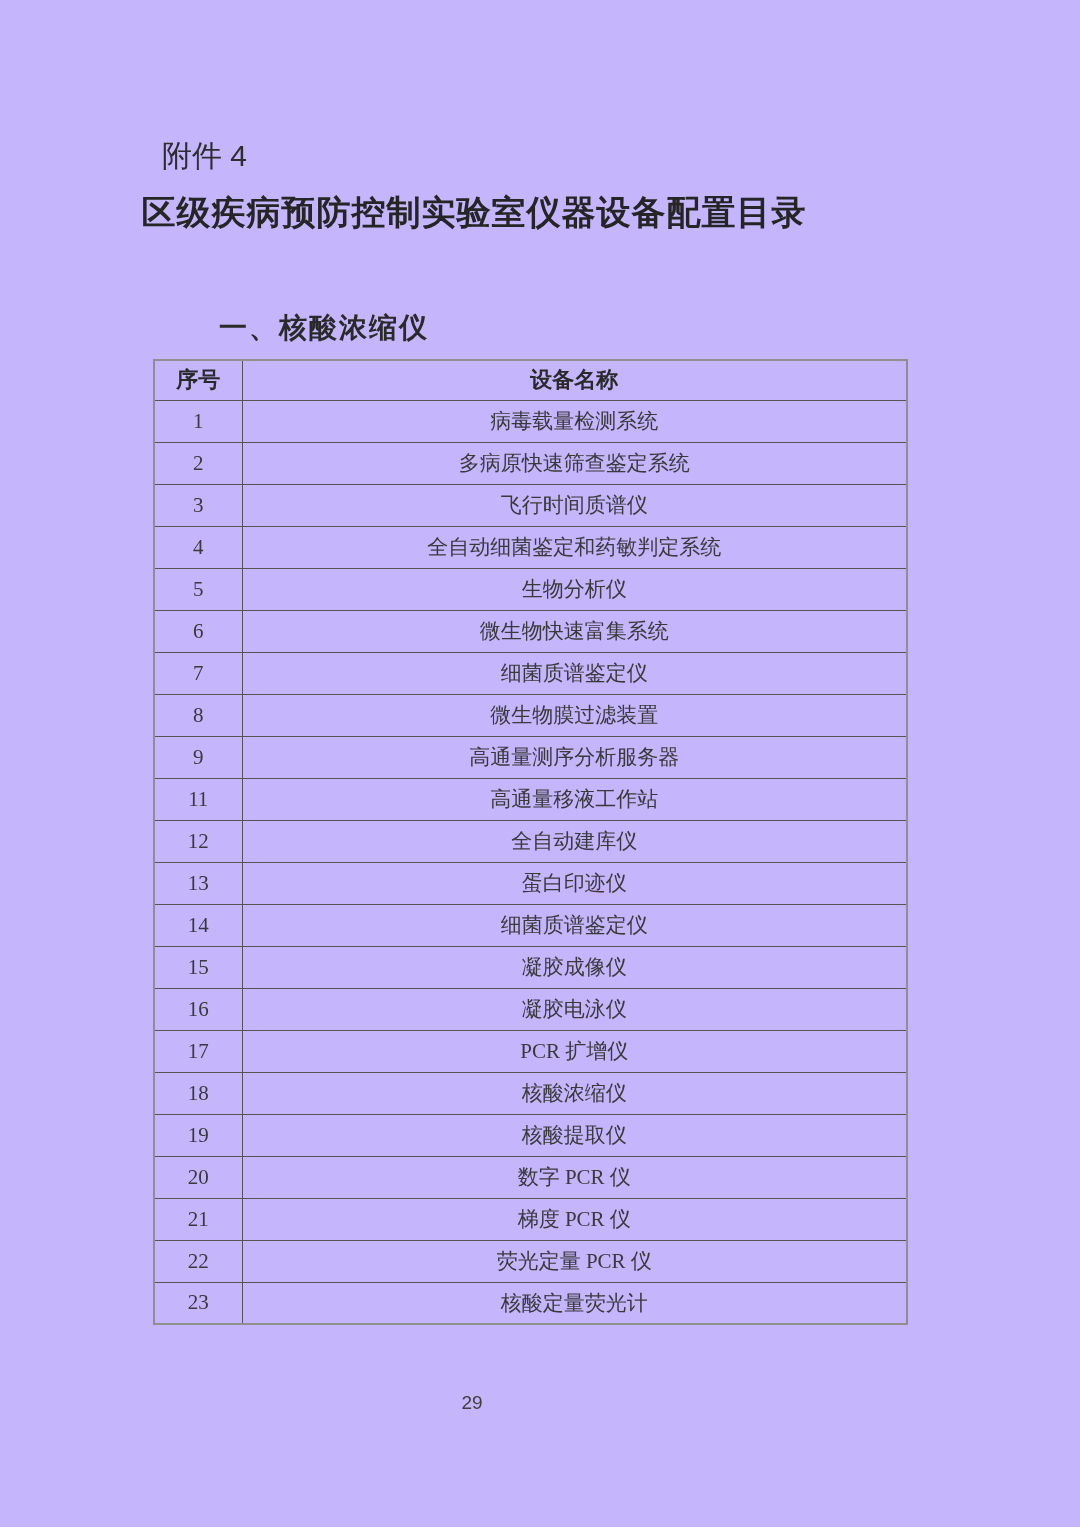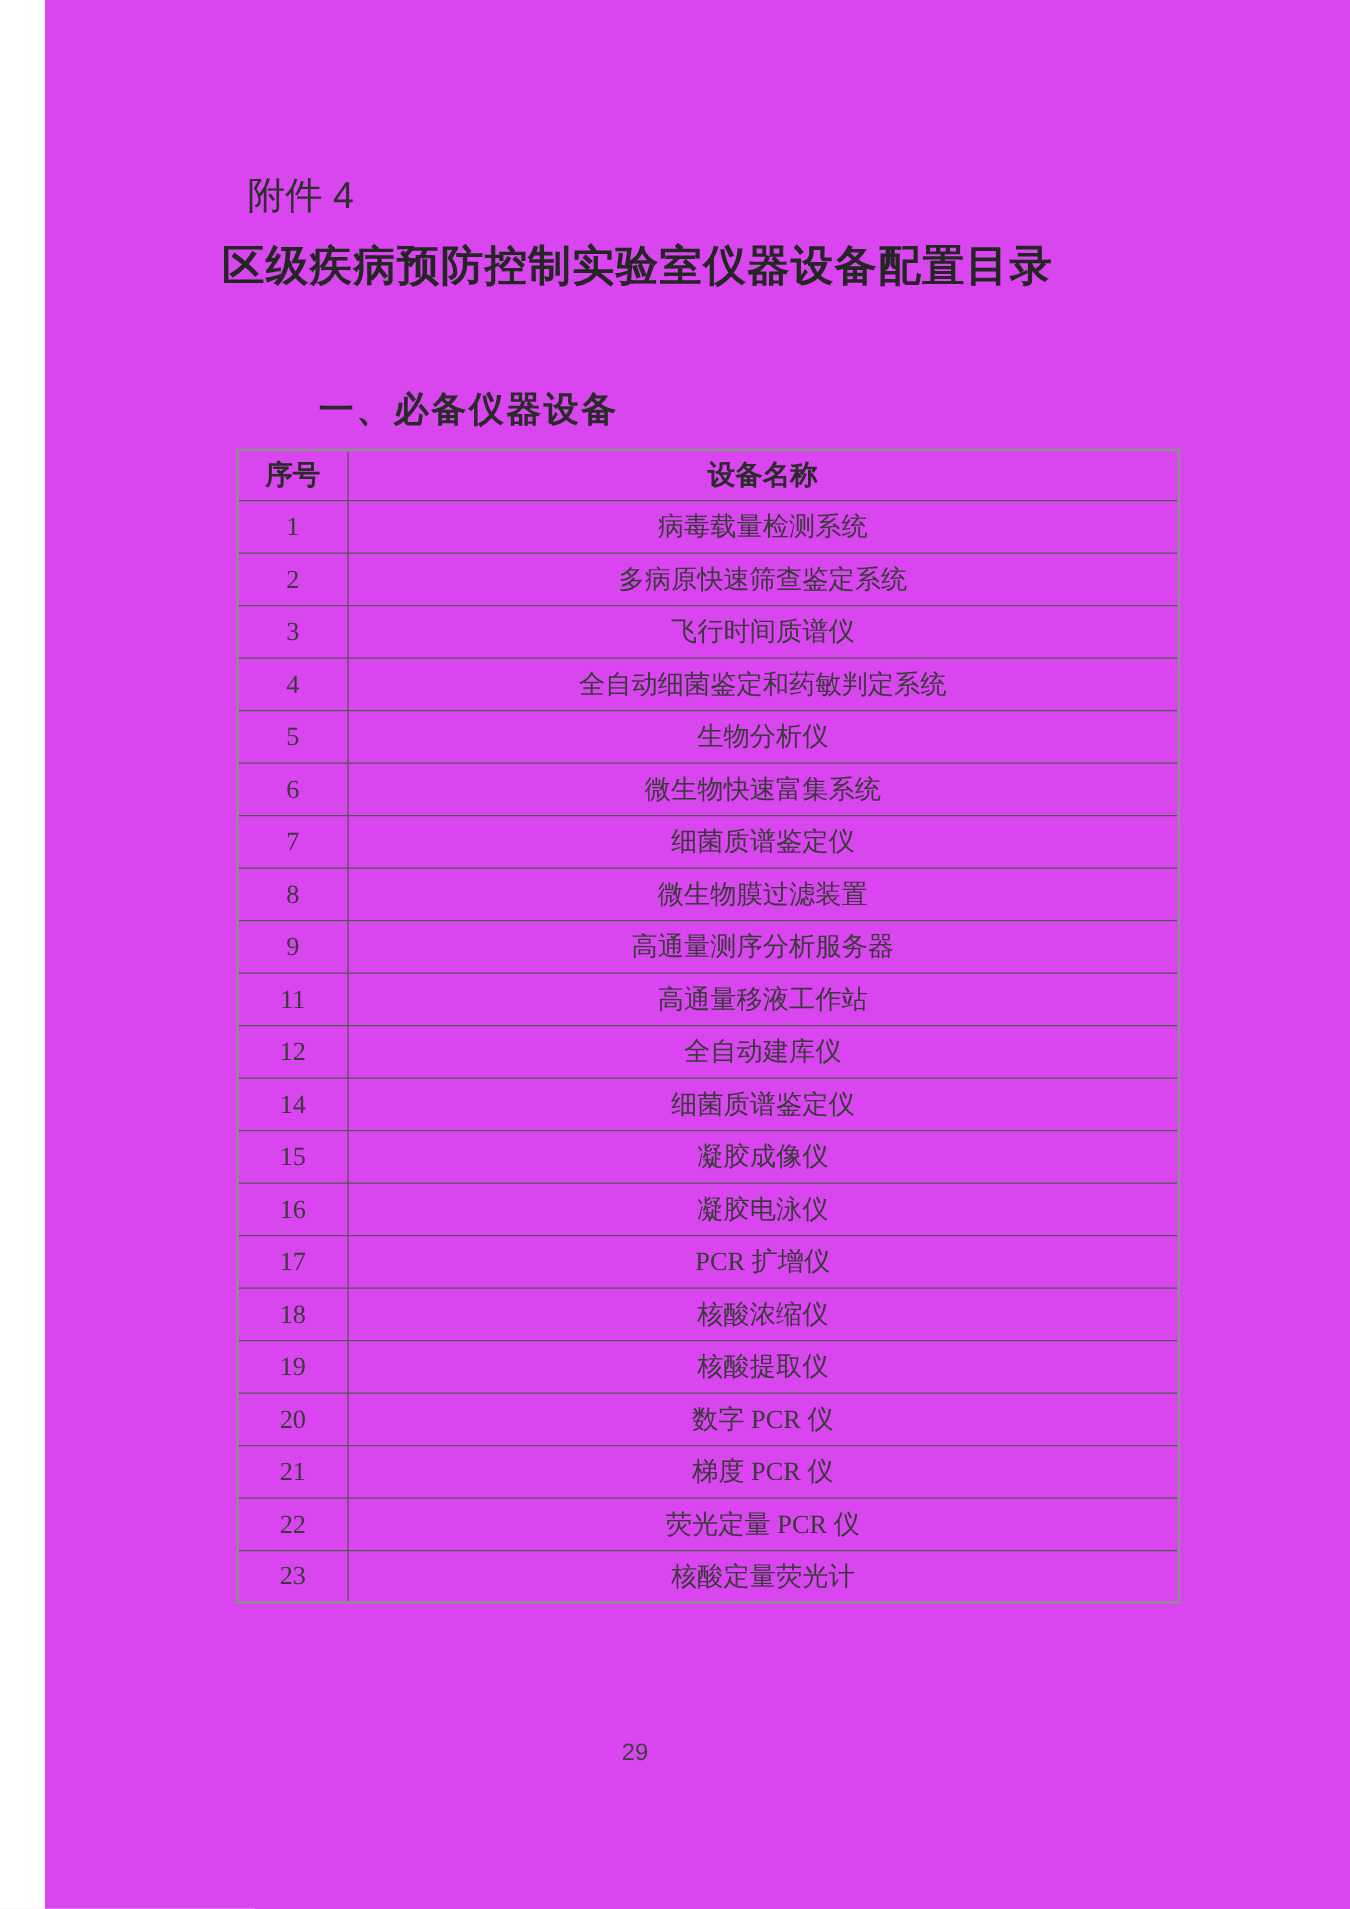--- a/index.html
+++ b/index.html
@@ -8,22 +8,21 @@
     width: 1080px;
     height: 1527px;
     position: relative;
     font-family: "Liberation Sans", sans-serif;
     color: #333333;
     overflow: hidden;
   }
   .page {
     position: absolute;
     inset: 0;
-    background: #d946ef;
-    margin-left: 36px;
+    background: #c4b5fd;
   }
   .attachment-label {
     position: absolute;
     left: 162px;
     top: 136px;
     font-size: 30px;
     font-weight: 400;
     color: #2e2e2e;
     font-family: "Liberation Sans", sans-serif;
   }
@@ -93,21 +92,21 @@
 </style>
 </head>
 <body>
 
 <div class="page">
 
   <div class="attachment-label">附件 4</div>
 
   <h1 class="doc-title">区级疾病预防控制实验室仪器设备配置目录</h1>
 
-  <h2 class="section-heading">一、必备仪器设备</h2>
+  <h2 class="section-heading">一、核酸浓缩仪</h2>
 
   <table class="equip">
     <colgroup>
       <col class="c-serial">
       <col class="c-name">
     </colgroup>
     <thead>
       <tr>
         <th>序号</th>
         <th>设备名称</th>
@@ -152,20 +151,24 @@
         </tr>
         <tr>
           <td>11</td>
           <td>高通量移液工作站</td>
         </tr>
         <tr>
           <td>12</td>
           <td>全自动建库仪</td>
         </tr>
         <tr>
+          <td>13</td>
+          <td>蛋白印迹仪</td>
+        </tr>
+        <tr>
           <td>14</td>
           <td>细菌质谱鉴定仪</td>
         </tr>
         <tr>
           <td>15</td>
           <td>凝胶成像仪</td>
         </tr>
         <tr>
           <td>16</td>
           <td>凝胶电泳仪</td>

